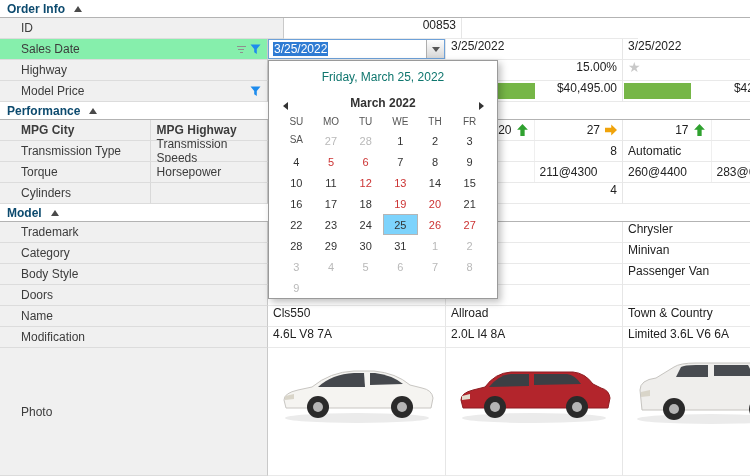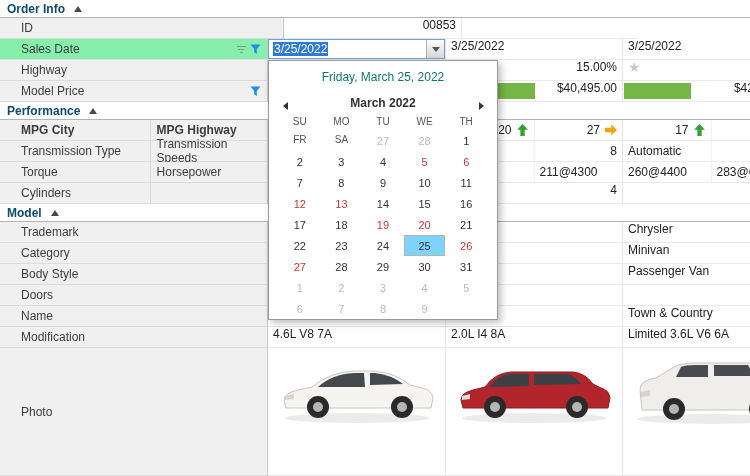--- a/index.html
+++ b/index.html
@@ -65,21 +65,21 @@
   .popup{position:absolute;left:268px;top:60px;width:230px;background:#fff;z-index:10;
          border:1px solid #9a9a9a;box-shadow:3px 3px 7px rgba(0,0,0,.25);box-sizing:border-box;}
   .cal-title{text-align:center;padding:9px 0 4px;color:#0f766e;}
   .cal-nav{height:22px;display:flex;align-items:flex-end;padding:0 10px;}
   .cal-month{flex:1;text-align:center;font-weight:bold;color:#333;}
   .nav-btn{width:12px;display:flex;justify-content:center;cursor:pointer;}
   .tri-l{width:0;height:0;border-top:4px solid transparent;border-bottom:4px solid transparent;
          border-right:5px solid #333;}
   .tri-r{width:0;height:0;border-top:4px solid transparent;border-bottom:4px solid transparent;
          border-left:5px solid #333;}
-  .cal-grid{display:grid;grid-template-columns:repeat(5,1fr);padding:2px 10px 0;}
+  .cal-grid{display:grid;grid-template-columns:repeat(6,1fr);padding:2px 10px 0;}
   .dow{height:18px;display:flex;align-items:center;justify-content:center;font-size:10px;color:#555;}
   .day{height:21px;display:flex;align-items:center;justify-content:center;font-size:11px;color:#333;
        cursor:pointer;}
   .day.weekend{color:#cc3333;}
   .day.muted{color:#b9b9b9;}
   .day.selected{background:#7dd3fc;outline:1px solid #b5b5b5;outline-offset:-1px;}
   .cal-clear{text-align:center;padding:8px 0 9px;color:#333;cursor:pointer;}
 
   
   .photo-cell{justify-content:center;}

